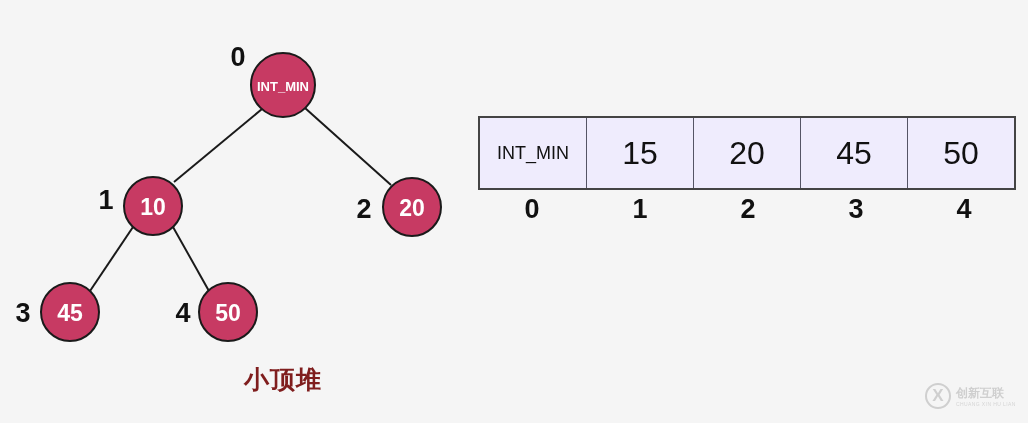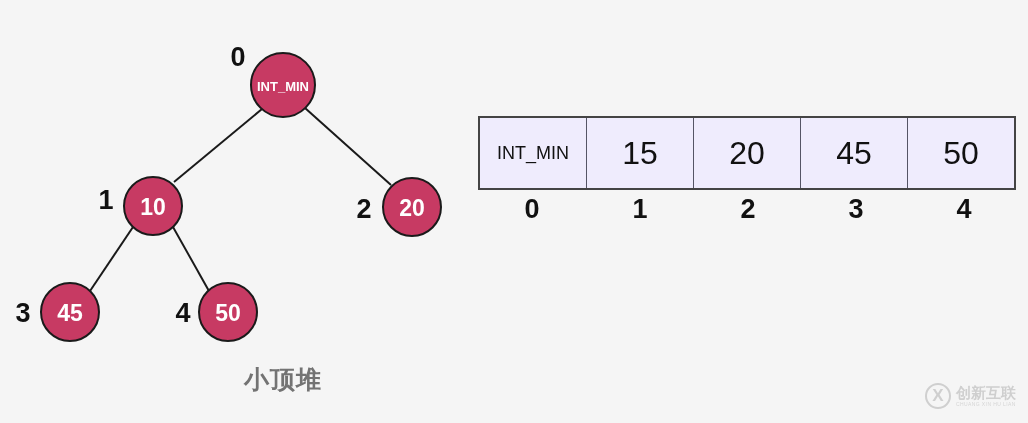--- a/index.html
+++ b/index.html
@@ -61,21 +61,21 @@
   }
   .tree-caption {
     position: absolute;
     left: 183px;
     top: 363px;
     width: 200px;
     text-align: center;
     font-family: "DejaVu Sans", sans-serif;
     font-size: 25px;
     font-weight: bold;
-    color: #737373;
+    color: #7f1d1d;
     letter-spacing: 1px;
   }
   
   .array-wrap {
     position: absolute;
     left: 478px;
     top: 116px;
   }
   table.array-table {
     border-collapse: collapse;
@@ -143,21 +143,21 @@
     font-weight: bold;
     color: #9b9b9b;
   }
   .watermark .wm-text {
     display: flex;
     flex-direction: column;
     justify-content: center;
   }
   .watermark .wm-cn {
     font-family: "DejaVu Sans", sans-serif;
-    font-size: 15px;
+    font-size: 12px;
     font-weight: bold;
     color: #9b9b9b;
     line-height: 16px;
   }
   .watermark .wm-en {
     font-family: "Liberation Sans", sans-serif;
     font-size: 5px;
     color: #a8a8a8;
     line-height: 7px;
     letter-spacing: 0.4px;

